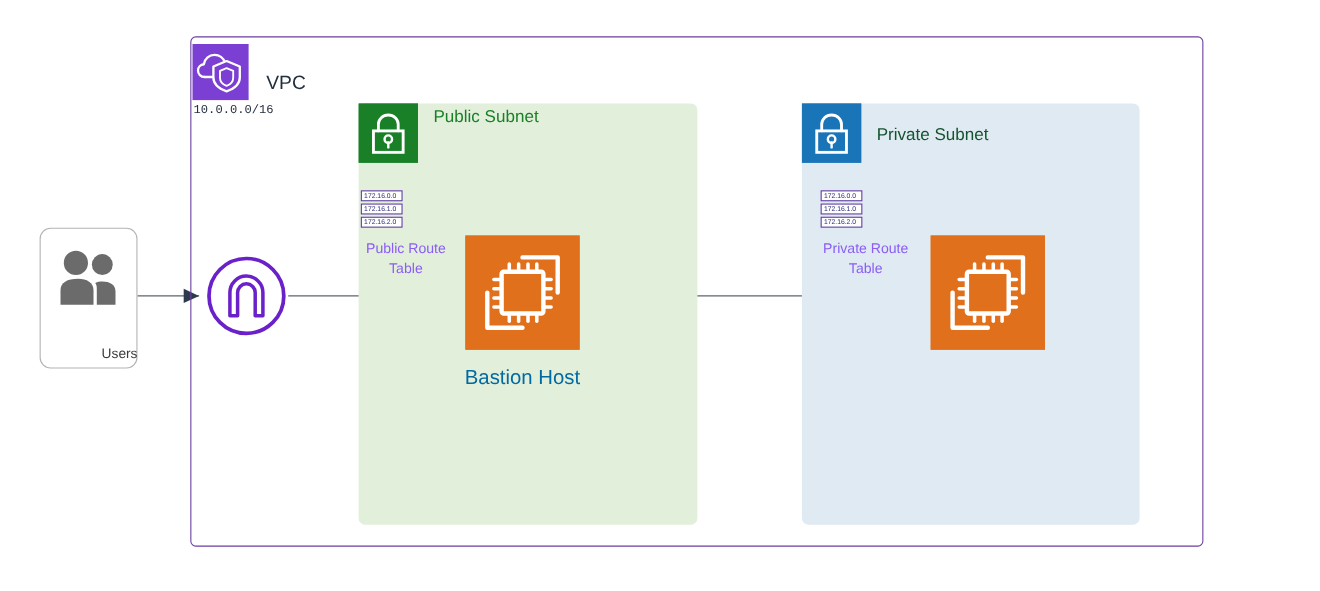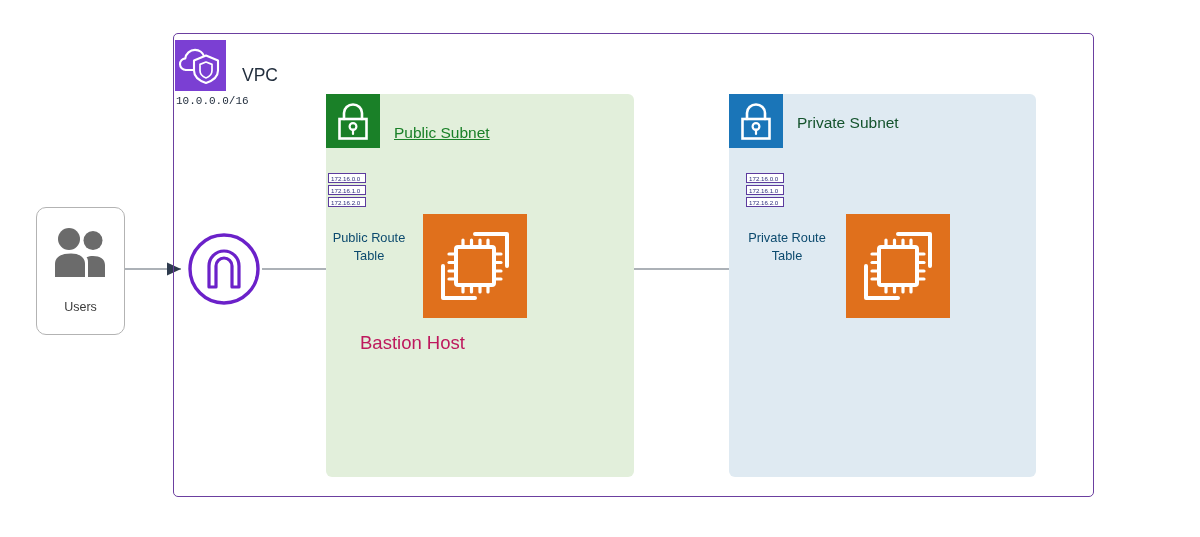--- a/index.html
+++ b/index.html
@@ -24,23 +24,23 @@
     width: 89px; height: 128px;
     border: 1.3px solid #b3b3b3;
     border-radius: 10px;
     background: #ffffff;
   }
   #users-icon {
     left: 47px; top: 225px;
     width: 66px; height: 58px;
   }
   #users-label {
-    left: 36px; top: 300px;
+    left: 36px; top: 314px;
     width: 89px;
-    text-align: center;
+    text-align: right;
     font-size: 12.5px;
     color: #3b3b3b;
   }
 
   
   #igw-icon {
     left: 187px; top: 232px;
     width: 74px; height: 74px;
   }
   #igw-label {
@@ -94,21 +94,21 @@
   }
   .subnet-badge {
     width: 54px; height: 54px;
   }
   #public-subnet-badge { left: 326px; top: 94px; background: #1a8028; }
   #private-subnet-badge { left: 729px; top: 94px; background: #1a75b8; }
   .subnet-title {
     font-size: 15.5px;
     font-weight: normal;
   }
-  #public-subnet-title  { left: 394px; top: 124px; color: #1a8028; text-decoration: underline; }
+  #public-subnet-title  { left: 394px; top: 98px; color: #1a8028; }
   #private-subnet-title { left: 797px; top: 114px; color: #14532d; }
 
   
   .route-table { width: 84px; }
   #public-route-table  { left: 328px; top: 173px; }
   #private-route-table { left: 746px; top: 173px; }
   .rt-row {
     border: 1.3px solid #5c3b9e;
     background: #ffffff;
     color: #2b2b7a;
@@ -118,38 +118,38 @@
     height: 10px;
     padding: 0 2px;
     margin-bottom: 2px;
     width: 38px;
     white-space: nowrap;
     overflow: hidden;
   }
   .rt-caption {
     font-size: 12.8px;
     line-height: 18px;
-    color: #0c4a6e;
+    color: #8b5cf6;
     text-align: center;
-    margin-top: 22px;
+    margin-top: 10px;
     width: 110px;
     margin-left: -14px;
   }
 
   
   .ec2-icon {
     width: 104px; height: 104px;
     background: #e0701c;
   }
   #bastion-icon { left: 423px; top: 214px; }
   #private-ec2-icon { left: 846px; top: 214px; }
   .ec2-label {
     font-size: 18.5px;
-    color: #be185d;
-    text-align: left;
+    color: #0369a1;
+    text-align: center;
     width: 230px;
   }
   #bastion-label { left: 360px; top: 332px; }
   #private-ec2-label { left: 786px; top: 332px; }
 
   
   .conn { stroke: #5a6570; stroke-width: 1.2px; fill: none; }
   .conn-head { fill: #2e3b4e; }
   #connectors { left: 0; top: 0; width: 1200px; height: 537px; pointer-events: none; }
 </style>

